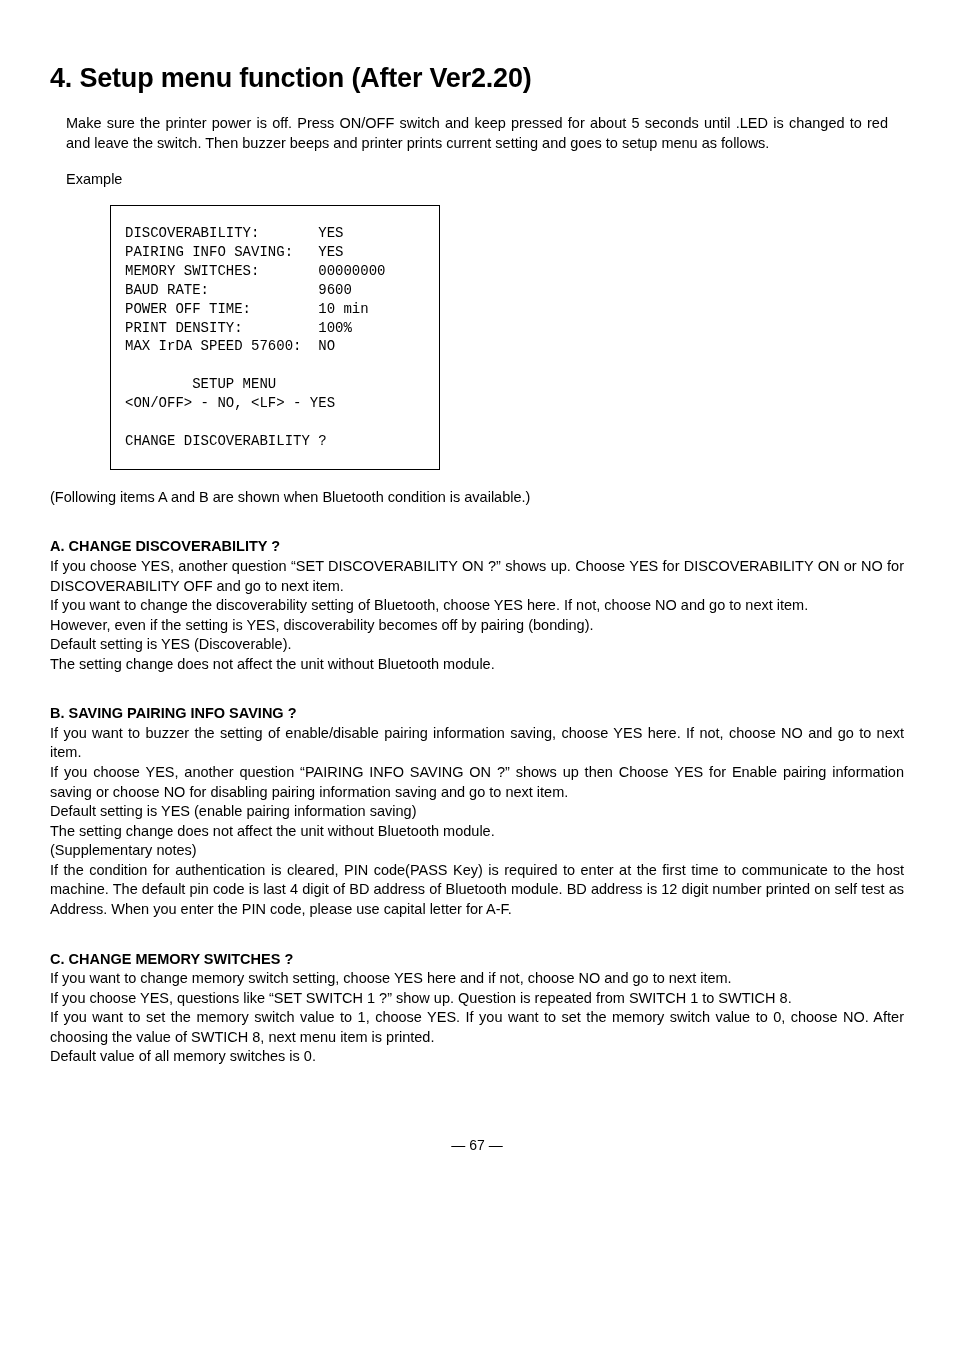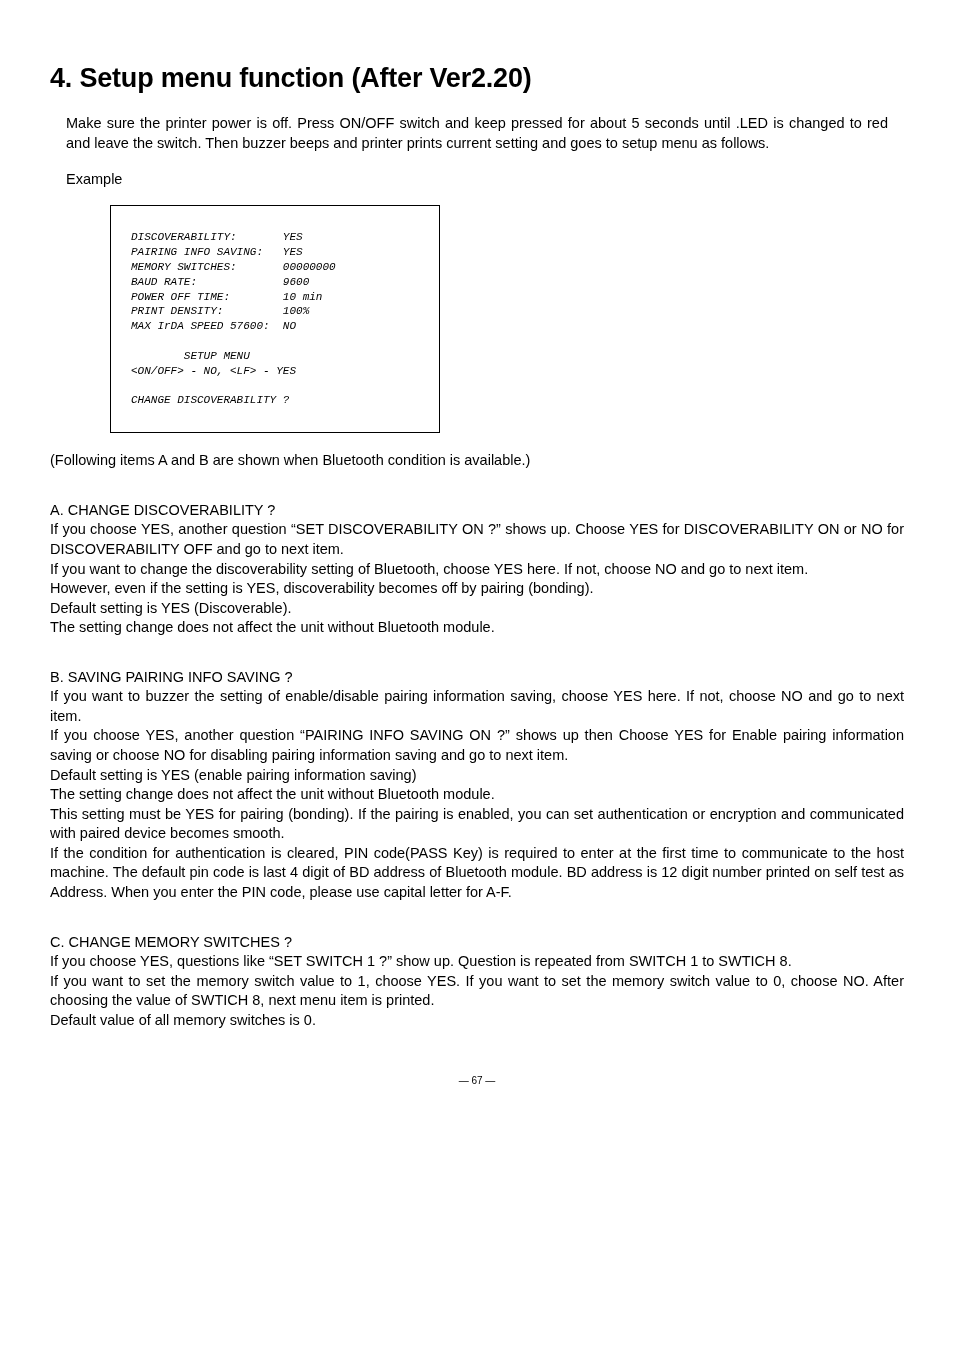--- a/index.html
+++ b/index.html
@@ -22,37 +22,36 @@
   }
   .intro p { margin: 16px; text-align: justify; }
   .example-box {
     border: 1.2px solid #000;
     margin: 14px 0 18px 60px;
     width: 330px;
     padding: 14px 10px 14px 10px;
     box-sizing: border-box;
   }
   .example-box pre {
-    margin: 10px;
+    margin: 4px;
     font-family: "Courier New", Courier, monospace;
-    font-size: 11px;
+    font-size: 14px;
     line-height: 1.35;
     white-space: pre;
-    font-style: italic;
   }
   .body-paras p { margin: 0; text-align: justify; }
   .sect-head {
-    font-weight: normal;
+    font-weight: bold;
     margin: 16px 0 0 0;
   }
   .sect-body p { margin: 0; text-align: justify; }
   .pagenum {
     text-align: center;
-    margin-top: 44px;
-    font-size: 10px;
+    margin-top: 69px;
+    font-size: 14px;
   }
   .gap   { height: 14px; }
 </style>
 </head>
 <body>
 
 <h1>4.  Setup menu function (After Ver2.20)</h1>
 
 <div class="intro">
   <p>Make sure the printer power is off. Press ON/OFF switch and keep pressed for about 5 seconds until .LED is changed to red and leave the switch. Then buzzer beeps and printer prints current setting and goes to setup menu as follows.</p>
@@ -90,26 +89,27 @@
 </div>
 
 <div class="gap"></div>
 
 <div class="sect-head">B. SAVING PAIRING INFO SAVING ?</div>
 <div class="sect-body">
   <p>If you want to buzzer the setting of enable/disable pairing information saving, choose YES here. If not, choose NO and go to next item.</p>
   <p>If you choose YES, another question “PAIRING INFO SAVING ON ?” shows up then Choose YES for Enable pairing information saving or choose NO for disabling pairing information saving and go to next item.</p>
   <p>Default setting is YES (enable pairing information saving)</p>
   <p>The setting change does not affect the unit without Bluetooth module.</p>
-  <p>This setting must be YES for pairing (bonding). If the pairing is enabled, you can set authentication or encryption and communicated with paired device becomes smooth.</p>
+  <p>(Supplementary notes)</p>
   <p>If the condition for authentication is cleared, PIN code(PASS Key) is required to enter at the first time to communicate to the host machine. The default pin code is last 4 digit of BD address of Bluetooth module. BD address is 12 digit number printed on self test as Address. When you enter the PIN code, please use capital letter for A-F.</p>
 </div>
 
 <div class="gap"></div>
 
 <div class="sect-head">C. CHANGE MEMORY SWITCHES ?</div>
 <div class="sect-body">
+  <p>If you want to change memory switch setting, choose YES here and if not, choose NO and go to next item.</p>
   <p>If you choose YES, questions like “SET SWITCH 1 ?” show up. Question is repeated from SWITCH 1 to SWTICH 8.</p>
   <p>If you want to set the memory switch value to 1, choose YES. If you want to set the memory switch value to 0, choose NO. After choosing the value of SWTICH 8, next menu item is printed.</p>
   <p>Default value of all memory switches is 0.</p>
 </div>
 
 <div class="pagenum">— 67 —</div>
 
 </body></html>

